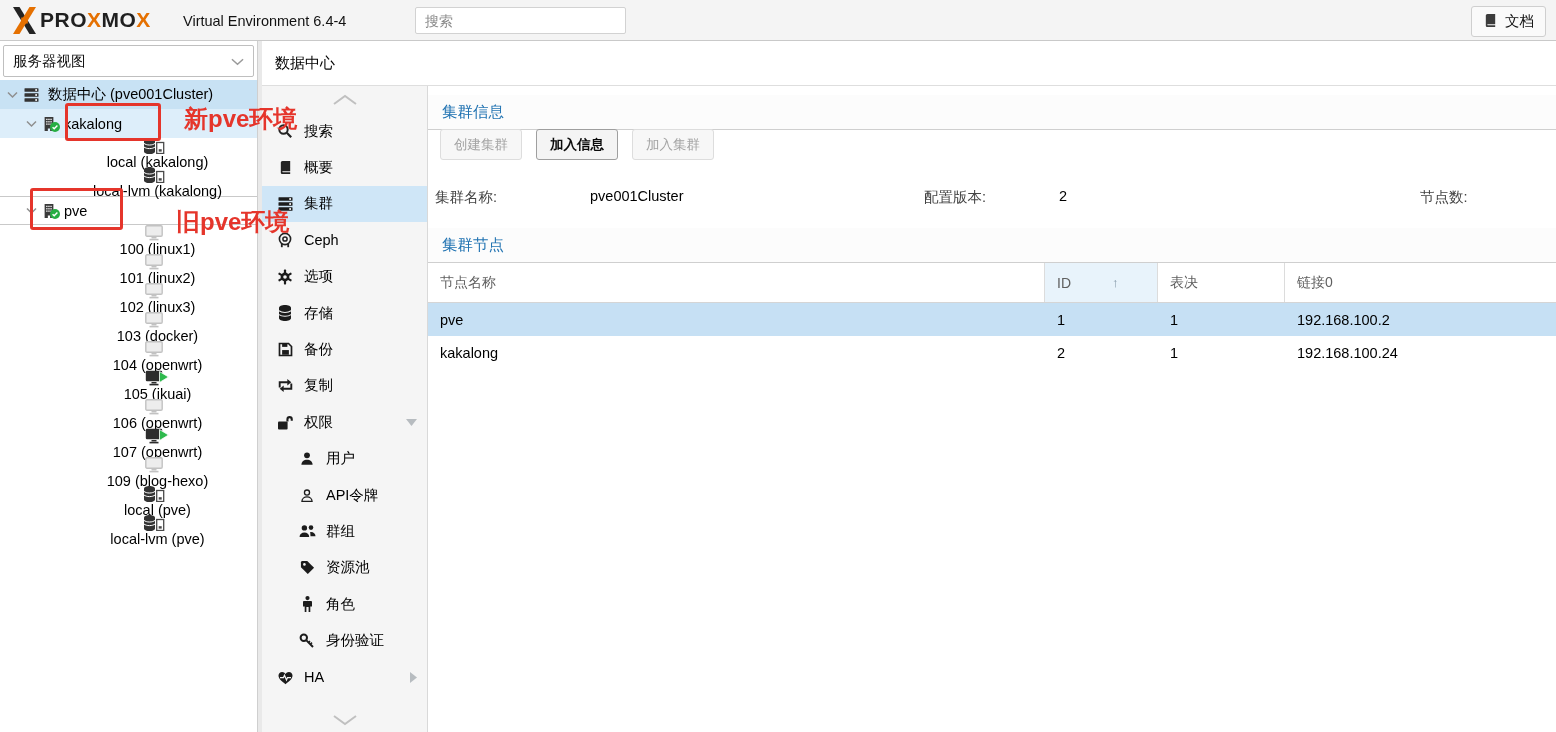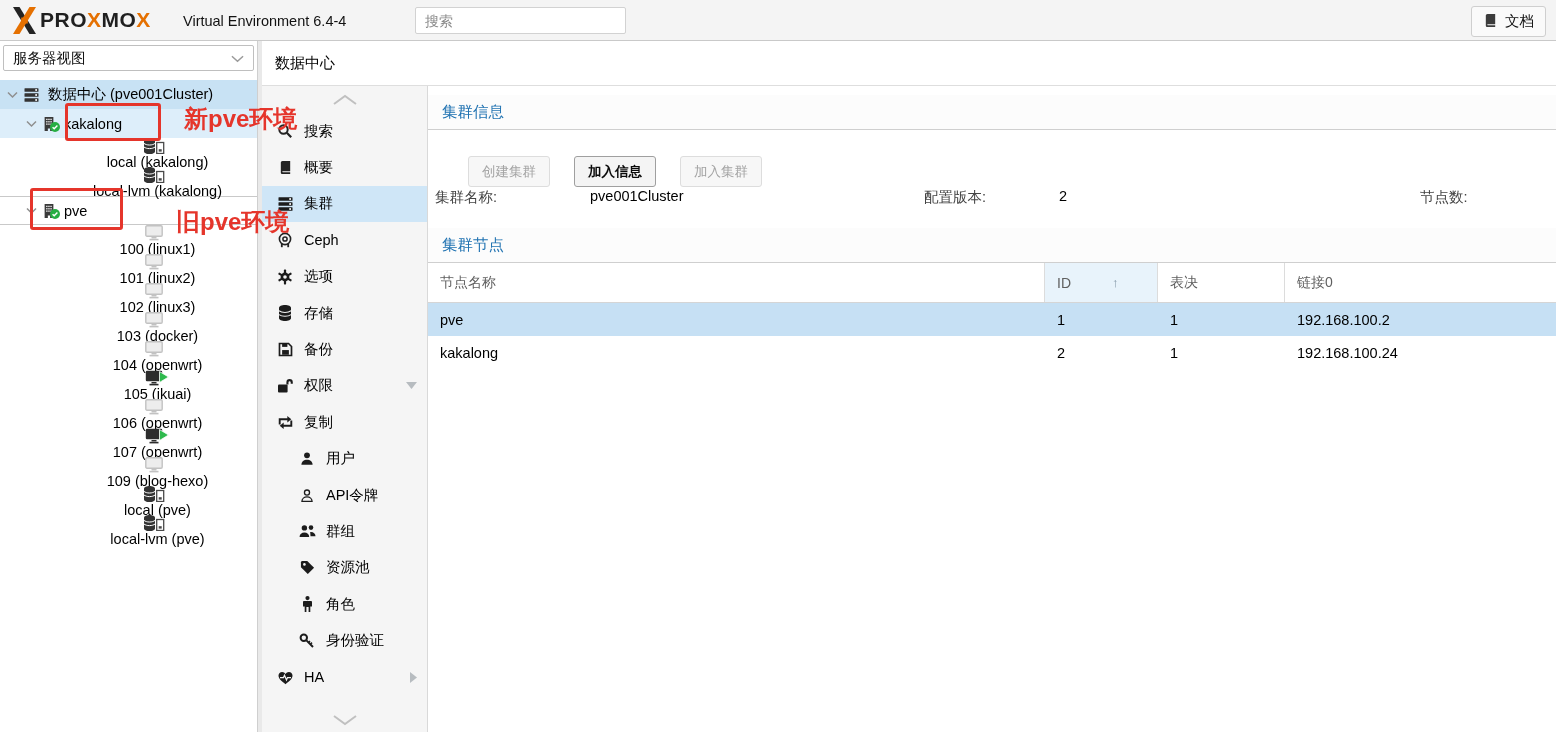--- a/index.html
+++ b/index.html
@@ -20,21 +20,21 @@
     font-size:14px; color:#333; background:#fff; outline:none;
     font-family:"Liberation Sans",sans-serif; }
   .search-input::placeholder { color:#8a8a8a; }
   .docs-btn { position:absolute; right:10px; top:6px; height:29px; padding:0 11px;
     background:#fafafa; border:1px solid #cfcfcf; border-radius:3px; display:flex;
     align-items:center; gap:7px; font-size:14.5px; color:#111; cursor:pointer; }
 
   
   .sidebar { position:absolute; left:0; top:41px; width:258px; bottom:0; background:#fff;
     border-right:1px solid #cfcfcf; box-sizing:border-box; }
-  .view-select { position:absolute; left:3px; right:3px; top:4px; height:26px;
+  .view-select { position:absolute; left:3px; right:3px; top:4px; height:32px;
     border:1px solid #bfbfbf; border-radius:2px; background:#fff; display:flex;
     align-items:center; padding:0 9px; font-size:14.5px; color:#111; box-sizing:border-box;
     cursor:pointer; }
   .view-select .vchev { margin-left:auto; display:flex; }
   .tree { position:absolute; top:39px; left:0; right:0; }
   .trow { display:flex; align-items:center; height:29px; font-size:14.5px; color:#000;
     box-sizing:border-box; cursor:pointer; white-space:nowrap; }
   .trow.l0 { padding-left:7px; }
   .trow.l1 { padding-left:26px; }
   .trow.l2 { padding-left:58px;flex-direction:column; }
@@ -76,21 +76,21 @@
   .nitem.sel { background:#cfe6f7; }
   .nicon { width:18px; display:flex; justify-content:center; flex:none; }
   .trail { position:absolute; right:10px; display:flex; }
 
   
   .content { position:absolute; left:166px; top:45px; right:0; bottom:0; background:#fff; }
   .sec-header { position:absolute; left:0; right:0; height:35px; background:#fcfcfc;
     border-bottom:1px solid #cfcfcf; display:flex; align-items:center; padding-left:14px;
     font-size:15.5px; color:#2173b2; box-sizing:border-box; }
   #sec1 { top:9px; } #sec2 { top:142px; }
-  .toolbar { position:absolute; top:70px; left:12px; display:flex; gap:24px;margin-left:28px; }
+  .toolbar { position:absolute; top:43px; left:12px; display:flex; gap:14px; }
   .btn { height:31px; padding:0 13px; display:flex; align-items:center; font-size:13.5px;
     border-radius:3px; box-sizing:border-box; }
   .btn.on  { background:#f4f4f4; border:1px solid #9f9f9f; color:#0a0a0a; font-weight:bold; cursor:pointer; }
   .btn.off { background:#f7f7f7; border:1px solid #dddddd; color:#a3a3a3; }
   .fields { position:absolute; top:96px; left:0; right:0; height:30px; }
   .flabel,.fvalue { position:absolute; top:6px; font-size:14.5px; white-space:nowrap; }
   .flabel { color:#444; } .fvalue { color:#000; }
   #fl0 { left:7px; }   #fv0 { left:162px; }
   #fl1 { left:496px; } #fv1 { left:631px; }
   #fl2 { left:992px; } #fv2 { left:1090px; }
@@ -466,43 +466,43 @@
               <path d="M1.6 1.6h9.6l3.2 3.2v9.6H1.6z" fill="none" stroke="#1c1c1c" stroke-width="1.8"></path>
               <rect x="4.4" y="8.6" width="7.2" height="5" fill="#1c1c1c"></rect>
               <rect x="4.4" y="1.8" width="5.6" height="3.4" fill="#1c1c1c"></rect>
             </svg>
           </span>
         <span>备份</span>
       </div>
       <div class="nitem">
         <span class="nicon">
             <svg width="17" height="15" viewBox="0 0 17 15">
-              <rect x="1" y="6.4" width="9.6" height="8" rx="1" fill="#1c1c1c"></rect>
-              <path d="M9.4 6.4V4.3a3.2 3.2 0 0 1 6.4 0v1.4h-2.1V4.3a1.1 1.1 0 0 0-2.2 0v2.1z" fill="#1c1c1c"></path>
-            </svg>
-          </span>
-        <span>权限</span>
-        <span class="trail">
-            <svg width="11" height="7" viewBox="0 0 11 7">
-              <path d="M0 0h11L5.5 7z" fill="#b7bcc0"></path>
-            </svg>
-          </span>
-      </div>
-      <div class="nitem">
-        <span class="nicon">
-            <svg width="17" height="15" viewBox="0 0 17 15">
               <g stroke="#1c1c1c" stroke-width="1.9" fill="none">
                 <path d="M2.7 9.5V4.2h8.2"></path>
                 <path d="M14.3 5.5v5.3H6.1"></path>
               </g>
               <path d="M10.3 1l4 3.2-4 3.2z" fill="#1c1c1c"></path>
               <path d="M6.7 7.6l-4 3.2 4 3.2z" fill="#1c1c1c"></path>
             </svg>
           </span>
         <span>复制</span>
+      </div>
+      <div class="nitem">
+        <span class="nicon">
+            <svg width="17" height="15" viewBox="0 0 17 15">
+              <rect x="1" y="6.4" width="9.6" height="8" rx="1" fill="#1c1c1c"></rect>
+              <path d="M9.4 6.4V4.3a3.2 3.2 0 0 1 6.4 0v1.4h-2.1V4.3a1.1 1.1 0 0 0-2.2 0v2.1z" fill="#1c1c1c"></path>
+            </svg>
+          </span>
+        <span>权限</span>
+        <span class="trail">
+            <svg width="11" height="7" viewBox="0 0 11 7">
+              <path d="M0 0h11L5.5 7z" fill="#b7bcc0"></path>
+            </svg>
+          </span>
       </div>
       <div class="nitem sub">
         <span class="nicon">
             <svg width="14" height="15" viewBox="0 0 16 16" fill="#1c1c1c">
               <circle cx="8" cy="4.4" r="3.3"></circle>
               <path d="M1.6 15.2c0-3.5 2.9-5.7 6.4-5.7s6.4 2.2 6.4 5.7z"></path>
             </svg>
           </span>
         <span>用户</span>
       </div>

